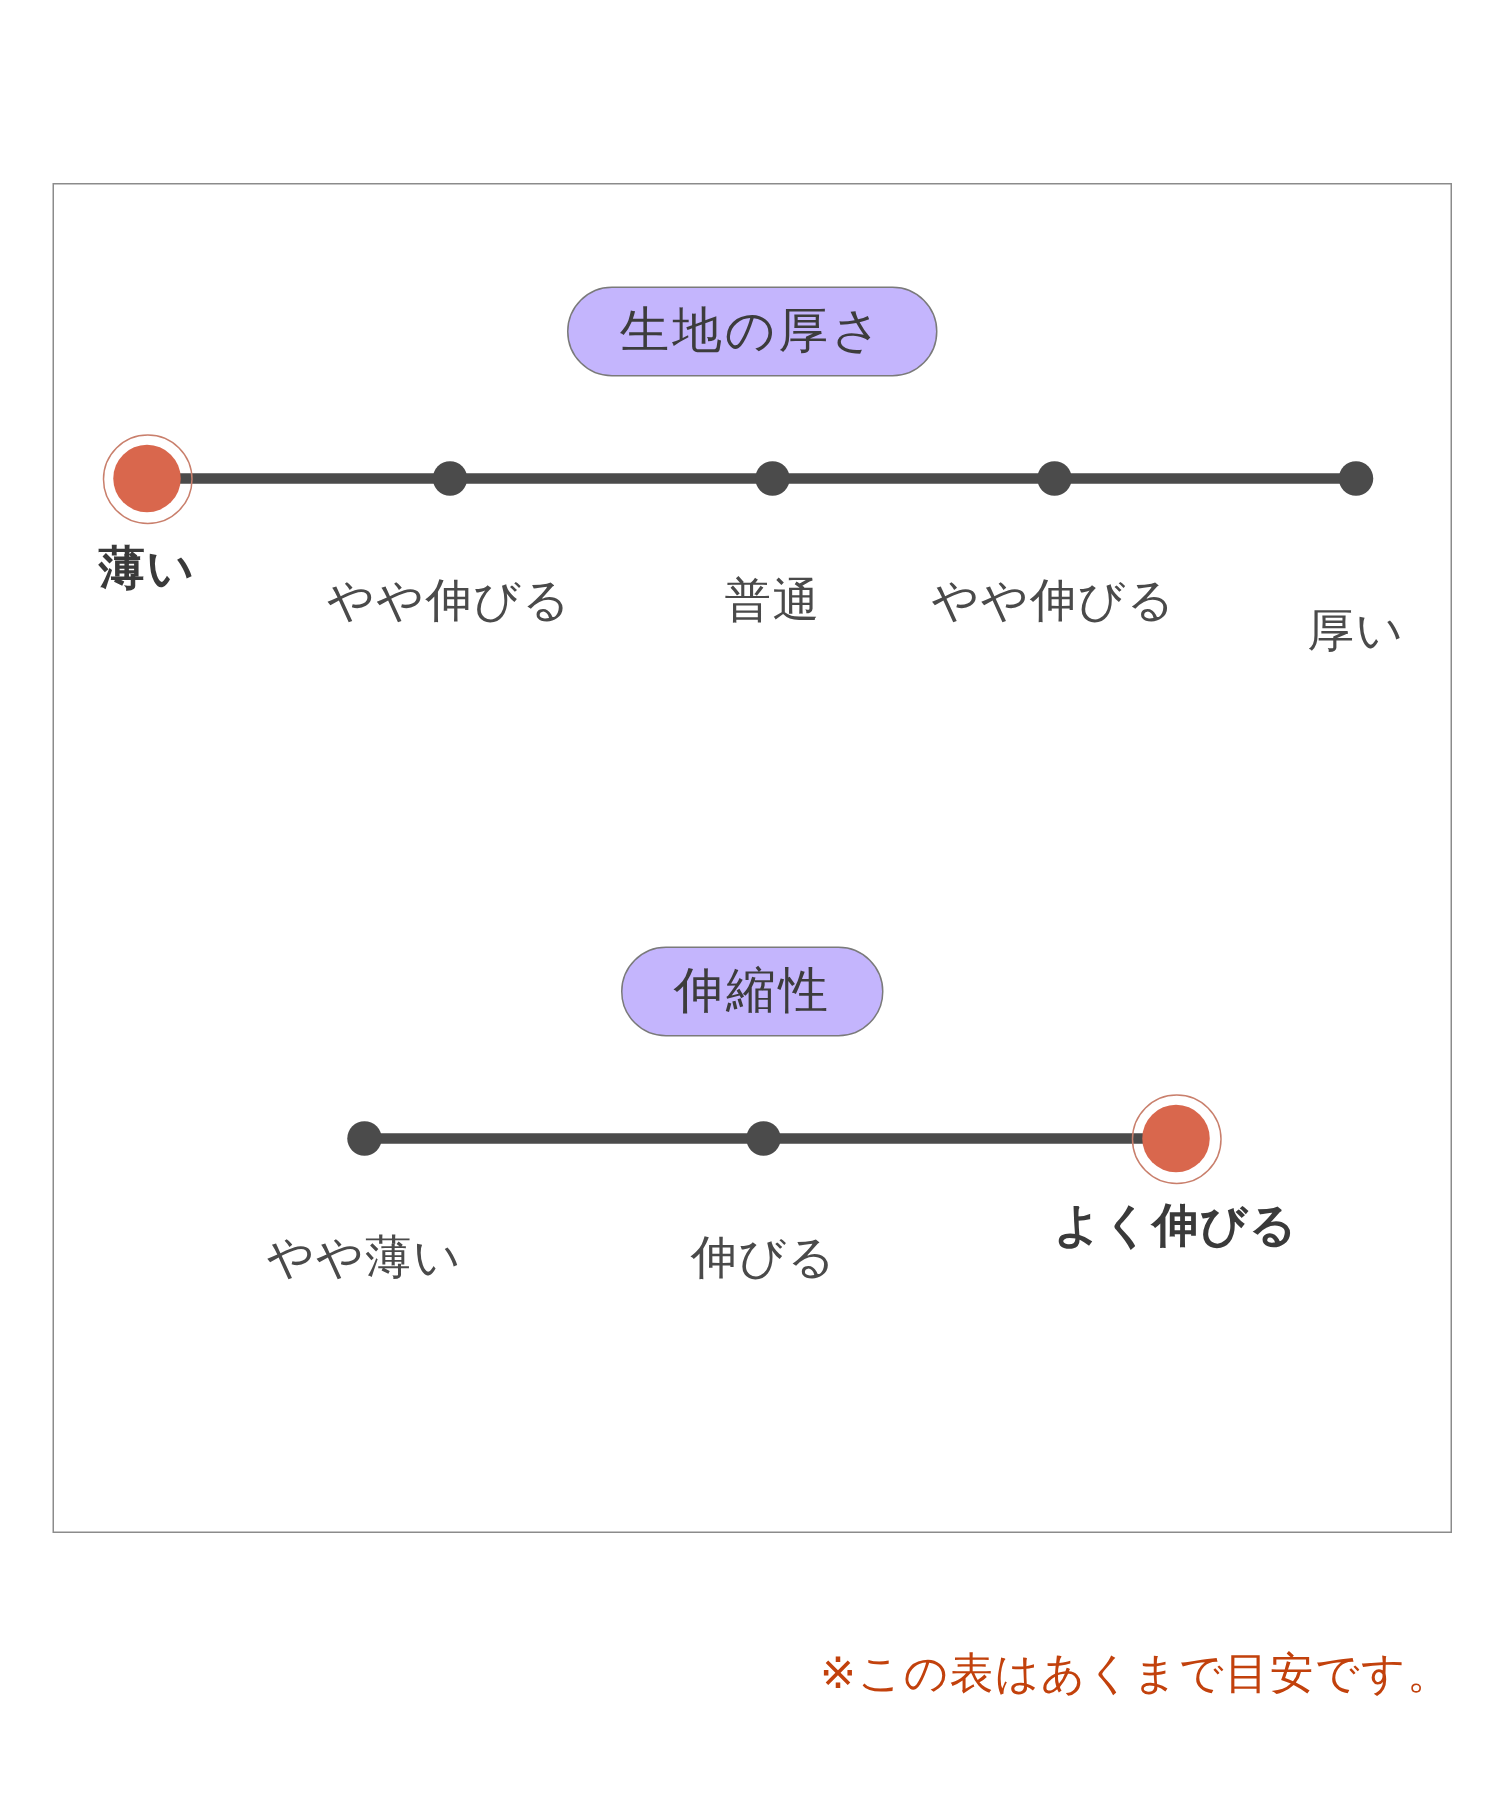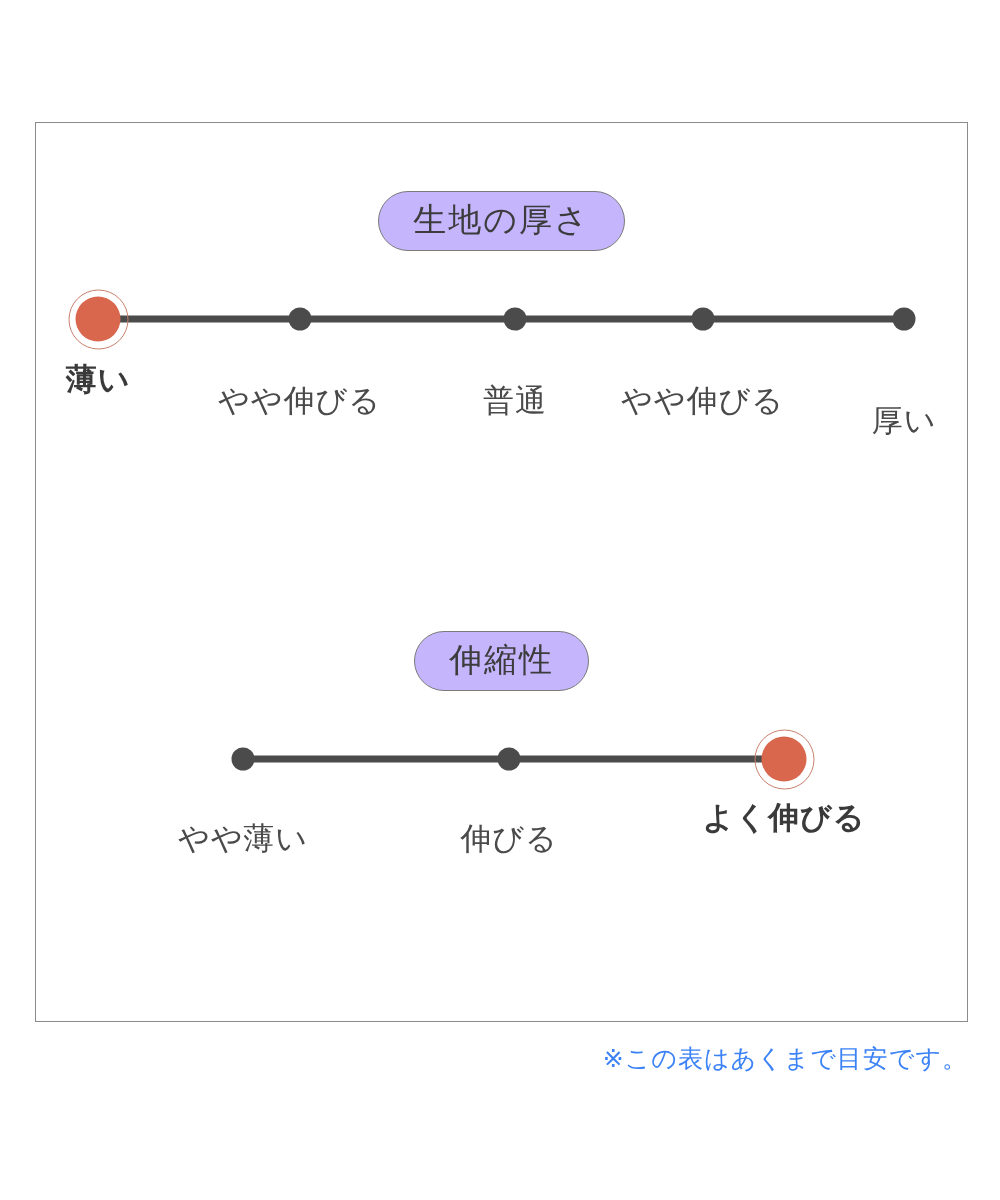--- a/index.html
+++ b/index.html
@@ -107,24 +107,24 @@
   }
   .node.active .node-label {
     font-weight: bold;
     color: #3a3a3a;
   }
 
   
   #footnote {
     position: absolute;
     right: 32px;
-    top: 1042px;
-    font-size: 25px;
+    top: 1096px;
+    font-size: 29px;
     letter-spacing: 1px;
-    color: #3b82f6;
+    color: #c2410c;
     white-space: nowrap;
   }
 </style>
 </head>
 <body>
 
 <div id="spec-card">
 
   <div class="scale-section" id="section-thickness">
     <div class="pill-wrap">

